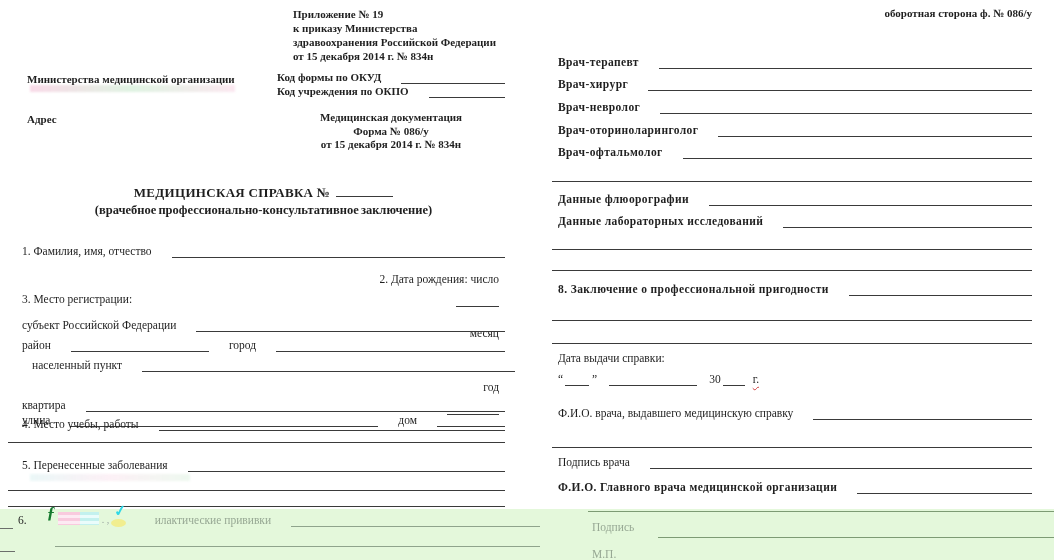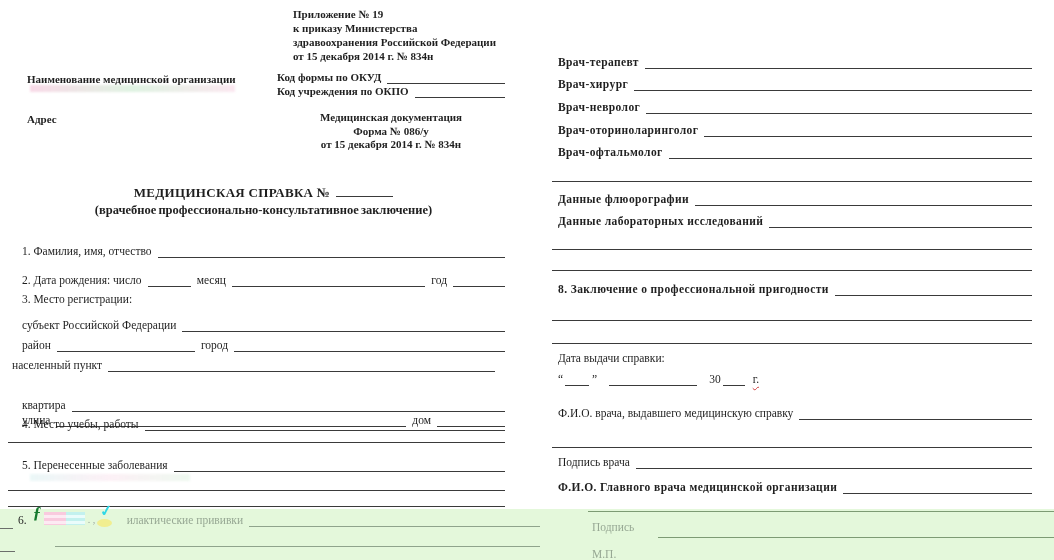--- a/index.html
+++ b/index.html
@@ -1,18 +1,18 @@
 <!DOCTYPE html>
 <html><head>
 <meta charset="utf-8">
 <style>
   html,body{margin:0;padding:0;background:#fff;}
   #page{position:relative;width:1054px;height:560px;background:#ffffff;overflow:hidden;
         font-family:"Liberation Serif","DejaVu Serif",serif;color:#1f1f1f;}
-  .row{position:absolute;display:flex;align-items:flex-end;gap:6px;font-size:11.5px;line-height:13px;height:14px;}
+  .row{position:absolute;display:flex;align-items:flex-end;gap:20px;font-size:11.5px;line-height:13px;height:14px;}
   .lbl{white-space:nowrap;}
   .b{font-weight:bold;letter-spacing:.4px;}
   .u{border-bottom:1px solid #3a3a3a;height:13px;display:inline-block;}
   .fill{flex:1;}
   .hr{position:absolute;height:0;border-bottom:1px solid #3a3a3a;}
   .hr-green{position:absolute;height:0;border-bottom:1px solid #7d9b74;}
   .hr-dash{position:absolute;height:0;border-bottom:1.5px solid #6b6f6b;}
   .small{font-size:11px;line-height:14px;font-weight:bold;}
   .static{position:absolute;white-space:nowrap;}
   .center{text-align:center;}
@@ -38,21 +38,21 @@
   #date-g{text-decoration-line:underline;text-decoration-style:wavy;text-decoration-color:#d04040;
           text-decoration-thickness:1px;text-underline-offset:3px;}
 </style>
 </head>
 <body>
 
 <div id="page">
 
   <div id="green-strip"></div>
 
-  <div class="static small" style="left:27px;top:72px;">Наименование медицинской организации</div>
+  <div class="static small" style="left:27px;top:72px;">Министерства медицинской организации</div>
   <div class="ghost" id="ghost-org"></div>
   <div class="static small" style="left:27px;top:112px;">Адрес</div>
 
   <div class="static small" style="left:293px;top:7px;line-height:14px;">
     <div>Приложение № 19</div>
     <div>к приказу Министерства</div>
     <div>здравоохранения Российской Федерации</div>
     <div>от 15 декабря 2014 г. № 834н</div>
   </div>
 
@@ -74,21 +74,21 @@
   <div id="title-block">
     <div id="title-line1"><span>МЕДИЦИНСКАЯ СПРАВКА №</span><span class="u" style="width:57px;margin-left:6px;"></span></div>
     <div id="title-line2">(врачебное профессионально-консультативное заключение)</div>
   </div>
 
   <div class="row" style="left:22px;top:244px;width:483px;">
     <span class="lbl">1. Фамилия, имя, отчество</span>
     <span class="u fill"></span>
   </div>
 
-  <div class="row" style="left:22px;top:273px;width:483px;">
+  <div class="row" style="left:16px;top:273px;width:483px;flex-direction:column;">
     <span class="lbl">2. Дата рождения: число</span>
     <span class="u" style="width:43px;"></span>
     <span class="lbl">месяц</span>
     <span class="u fill"></span>
     <span class="lbl">год</span>
     <span class="u" style="width:52px;"></span>
   </div>
 
   <div class="static" style="left:22px;top:293px;font-size:11.5px;">3. Место регистрации:</div>
 
@@ -97,21 +97,21 @@
     <span class="u fill"></span>
   </div>
 
   <div class="row" style="left:22px;top:338px;width:483px;">
     <span class="lbl">район</span>
     <span class="u" style="width:138px;"></span>
     <span class="lbl">город</span>
     <span class="u fill"></span>
   </div>
 
-  <div class="row" style="left:12px;top:358px;width:483px;">
+  <div class="row" style="left:32px;top:358px;width:483px;">
     <span class="lbl">населенный пункт</span>
     <span class="u fill"></span>
   </div>
 
   <div class="row" style="left:22px;top:378px;width:483px;margin-top:35px;">
     <span class="lbl">улица</span>
     <span class="u fill"></span>
     <span class="lbl">дом</span>
     <span class="u" style="width:68px;"></span>
   </div>
@@ -147,20 +147,21 @@
       <span class="cyancheck">✓</span>
       <span class="yellowblob"></span>
     </span>
     <span class="lbl faded">илактические прививки</span>
     <span class="u-green fill"></span>
   </div>
   <div class="hr-green" style="left:55px;top:546px;width:485px;border-color:#8fa48c;"></div>
   <div class="hr-dash" style="left:0;top:528px;width:13px;"></div>
   <div class="hr-dash" style="left:0;top:551px;width:15px;"></div>
 
+  <div class="static small" style="left:558px;top:6px;width:474px;text-align:right;">оборотная сторона ф. № 086/у</div>
 
 
   <div class="row" style="left:558px;top:55px;width:474px;">
     <span class="lbl b">Врач-терапевт</span>
     <span class="u fill"></span>
   </div>
   <div class="row" style="left:558px;top:77px;width:474px;">
     <span class="lbl b">Врач-хирург</span>
     <span class="u fill"></span>
   </div>

